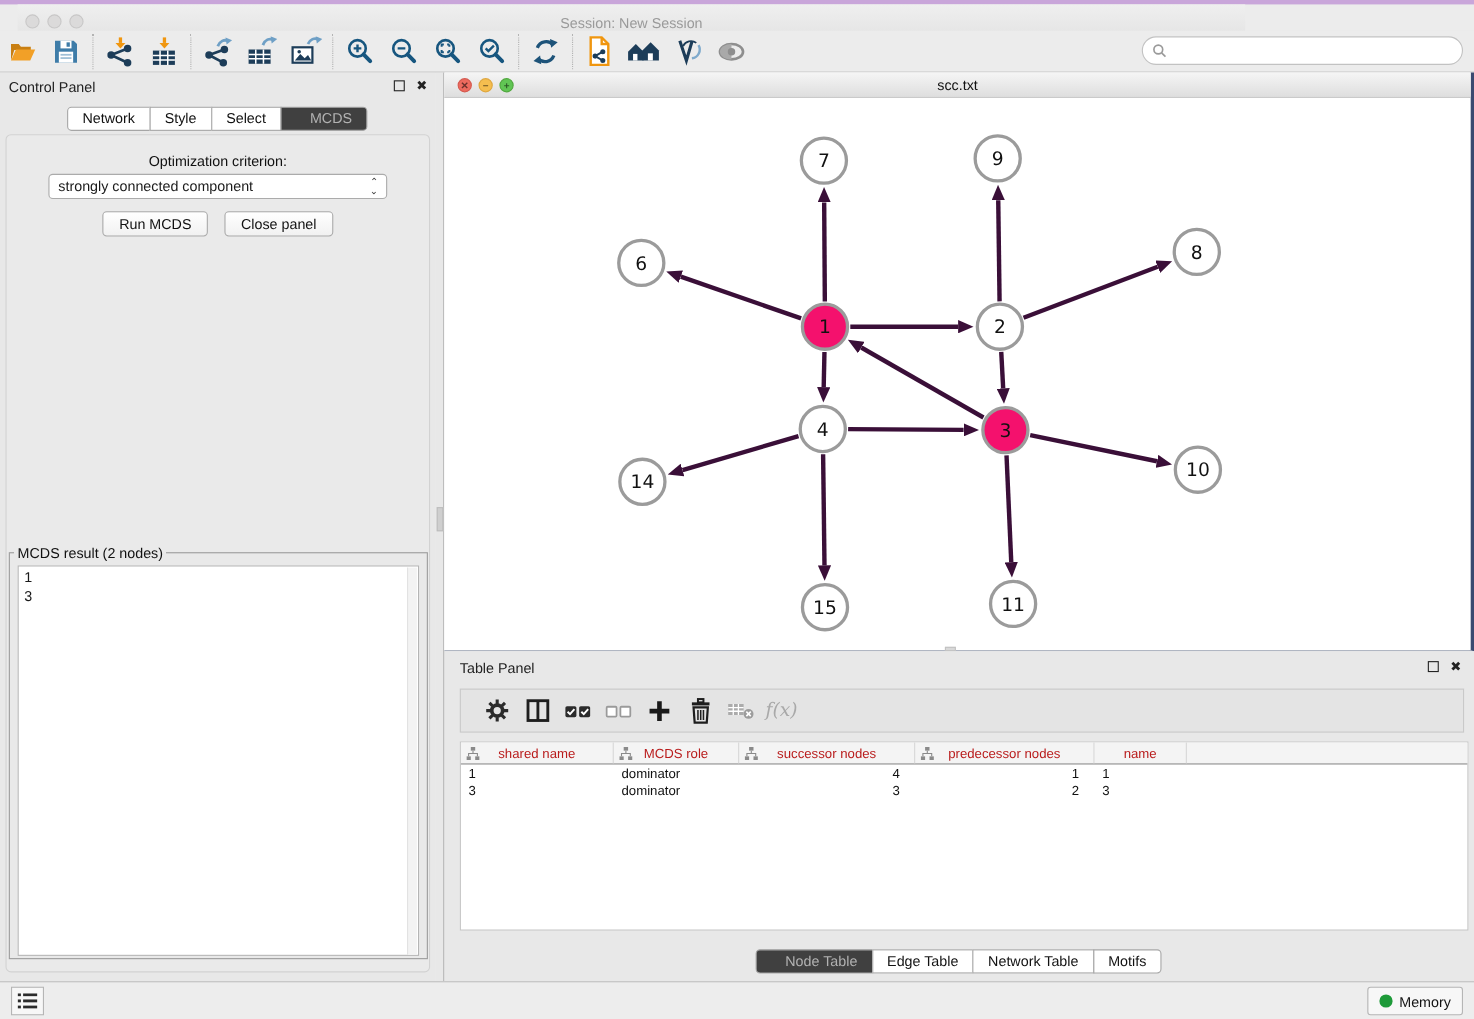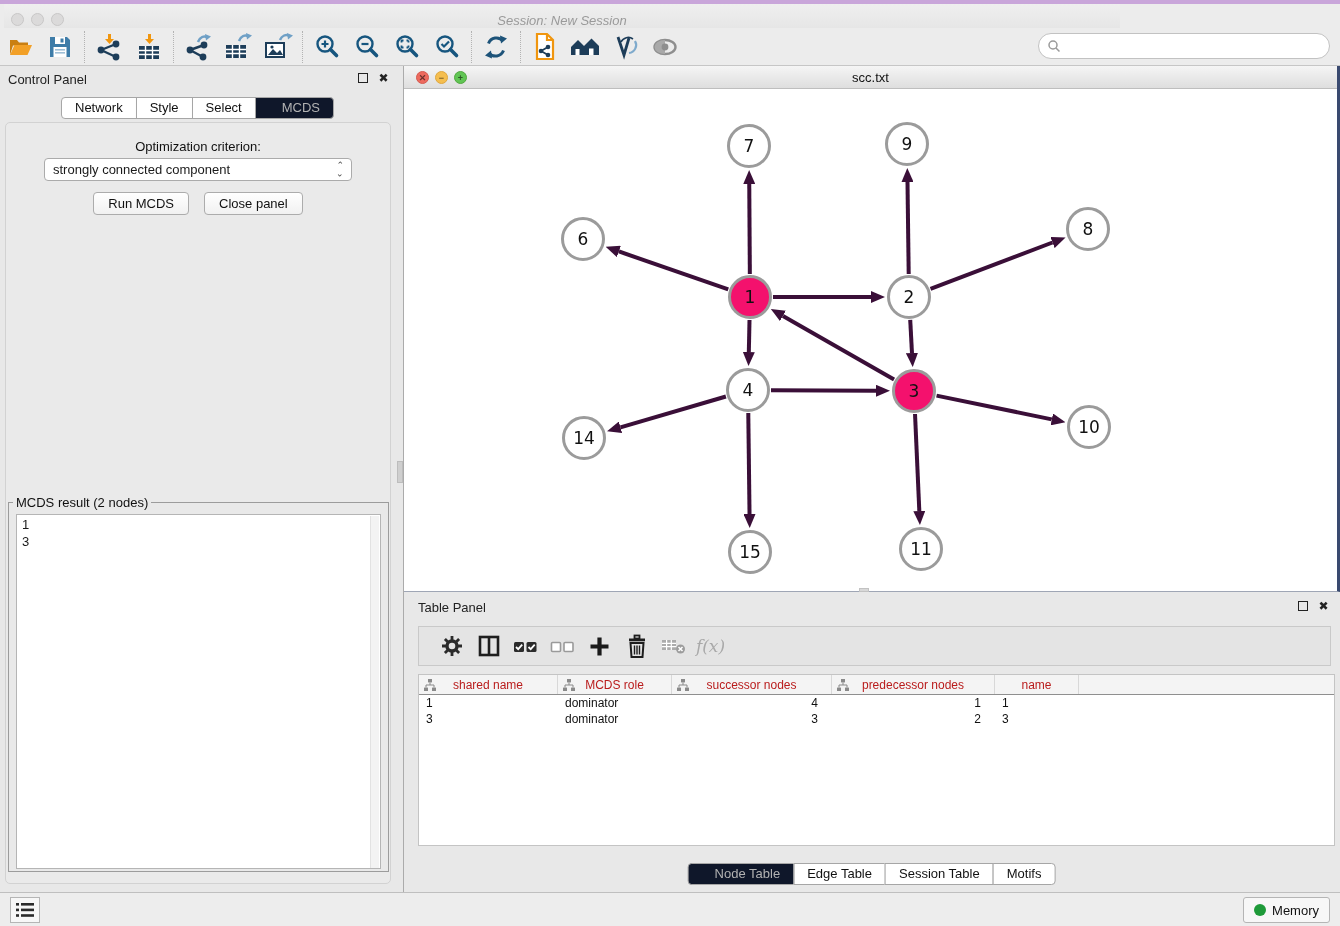--- a/index.html
+++ b/index.html
@@ -1,21 +1,21 @@
 <!DOCTYPE html>
 <html><head>
 <meta charset="utf-8">
 <style>
   * { box-sizing: border-box; margin: 0; padding: 0; }
   html,body { width:1340px; height:926px; }
   body { position:relative; font-family:"Liberation Sans",sans-serif; background:#ECECEC; overflow:hidden; font-size:13px; color:#1a1a1a; }
 
   
   .desktop-strip { position:absolute; left:0; top:0; width:1340px; height:4px; background:#C9A6DA; }
-  .titlebar { position:absolute; left:4px; top:4px; width:1116px; height:24px; background:linear-gradient(#EFEFEF,#E6E6E6);font-style:italic; }
+  .titlebar { position:absolute; left:16px; top:4px; width:1116px; height:24px; background:linear-gradient(#EFEFEF,#E6E6E6); }
   .traffic { position:absolute; top:9px; width:13px; height:13px; border-radius:50%; }
   .traffic.inactive { background:#DBDADA; border:1px solid #C8C7C7; }
   .win-title { position:absolute; top:9px; width:100%; text-align:center; color:#9A9A9A; font-size:13px; }
 
   .toolbar { position:absolute; left:0; top:28px; width:1340px; height:38px; background:#ECECEC; border-bottom:1px solid #C6C6C6; display:flex; align-items:center; }
   .tb-icon { width:40px; height:34px; display:flex; align-items:center; justify-content:center; cursor:default; }
   .tb-sep { width:1px; height:32px; border-left:1px dotted #B3B3B3; margin:0 4px; }
   .search-wrap { position:absolute; right:10px; top:5px; width:292px; height:26px; background:#fff; border:1px solid #C2C2C2; border-radius:13px; display:flex; align-items:center; padding-left:8px; }
   .search-wrap input { border:none; outline:none; flex:1; font-size:13px; background:transparent; font-family:"Liberation Sans",sans-serif; }
 
@@ -25,21 +25,21 @@
   .panel-header .ph-title { position:absolute; left:8px; top:6px; font-size:13px; color:#222; }
   .ph-btns { position:absolute; right:6px; top:6px; display:flex; gap:8px; }
   .ph-btn { width:13px; height:13px; font-size:12px; line-height:13px; text-align:center; color:#222; cursor:default; }
   .float-glyph { width:10px; height:10px; border:1.5px solid #222; display:inline-block; margin-top:1px; }
 
   .seg-tabs { position:absolute; display:flex; }
   .cp-tabs { left:50%; transform:translateX(-50%); top:31px; }
   .seg { border:1px solid #A6A6A6; background:#fff; font-size:13px; padding:2px 13px 3px; margin-left:-1px; color:#111; white-space:nowrap; cursor:default; }
   .seg.first { border-radius:4px 0 0 4px; }
   .seg.last { border-radius:0 4px 4px 0; }
-  .seg.disabled { background:#0f172a; color:#B2B2B2;padding-left:26px; }
+  .seg.disabled { background:#404040; color:#B2B2B2;padding-left:26px; }
 
   .cp-content { position:absolute; left:5px; top:56px; width:386px; height:762px; background:#EAEAEA; border:1px solid #D2D2D2; border-radius:5px; }
   .opt-label { position:absolute; top:73px; width:100%; text-align:center; font-size:13px; color:#111; }
   .combo { position:absolute; left:44px; top:92px; width:308px; height:23px; background:#fff; border:1px solid #ABABAB; border-radius:4px; display:flex; align-items:center; padding:0 8px; font-size:13px; cursor:default; }
   .combo .combo-arrows { position:absolute; right:7px; top:2px; display:flex; flex-direction:column; line-height:8px; font-size:9px; color:#444; }
   .cp-buttons { position:absolute; top:126px; width:100%; display:flex; justify-content:center; gap:15px; }
   .push-btn { background:linear-gradient(#FFFFFF,#F1F1F1); border:1px solid #ACACAC; border-radius:4px; font-size:13px; padding:3px 14px; color:#111; font-family:"Liberation Sans",sans-serif; cursor:default; }
 
   .result-box { position:absolute; left:8px; top:429px; width:381px; height:377px; border:1px solid #9C9C9C; background:#E9E9E9; }
   .result-box legend { font-size:13px; color:#111; margin-left:4px; padding:0 3px; }
@@ -480,21 +480,21 @@
           <div class="dt-cell ar" style="width: 160px;">3</div>
           <div class="dt-cell ar" style="width: 163px;">2</div>
           <div class="dt-cell al" style="width: 84px;">3</div>
         </div>
       </div>
   </div>
 
   <div class="seg-tabs tp-tabs" id="tp-tabs">
       <span class="seg first disabled">Node Table</span>
       <span class="seg">Edge Table</span>
-      <span class="seg">Session Table</span>
+      <span class="seg">Network Table</span>
       <span class="seg last">Motifs</span>
     </div>
 </div>
 
 <div class="statusbar">
   <div class="list-btn">
     <svg width="18" height="14" viewBox="0 0 18 14">
         <g fill="#2B2B2B">
           <rect x="0" y="0" width="3" height="2.6"></rect>
           <rect x="5" y="0" width="13" height="2.6"></rect>

